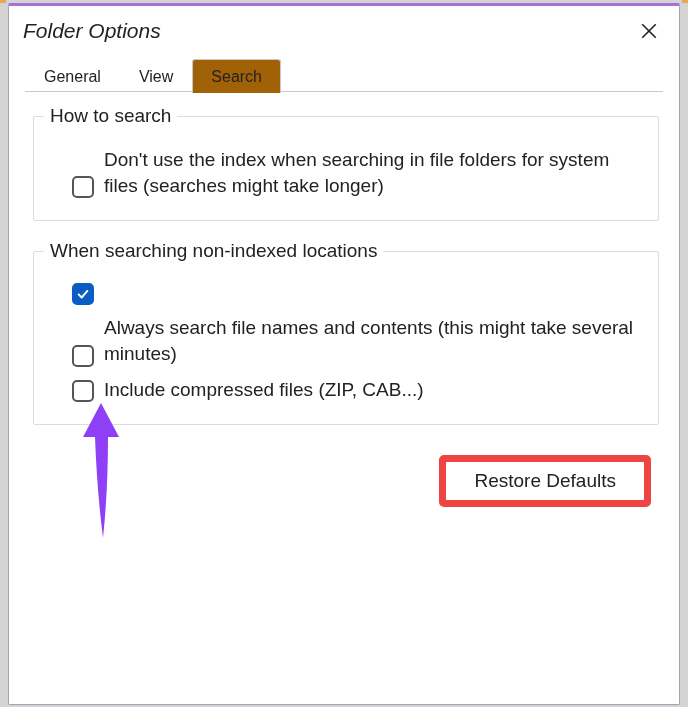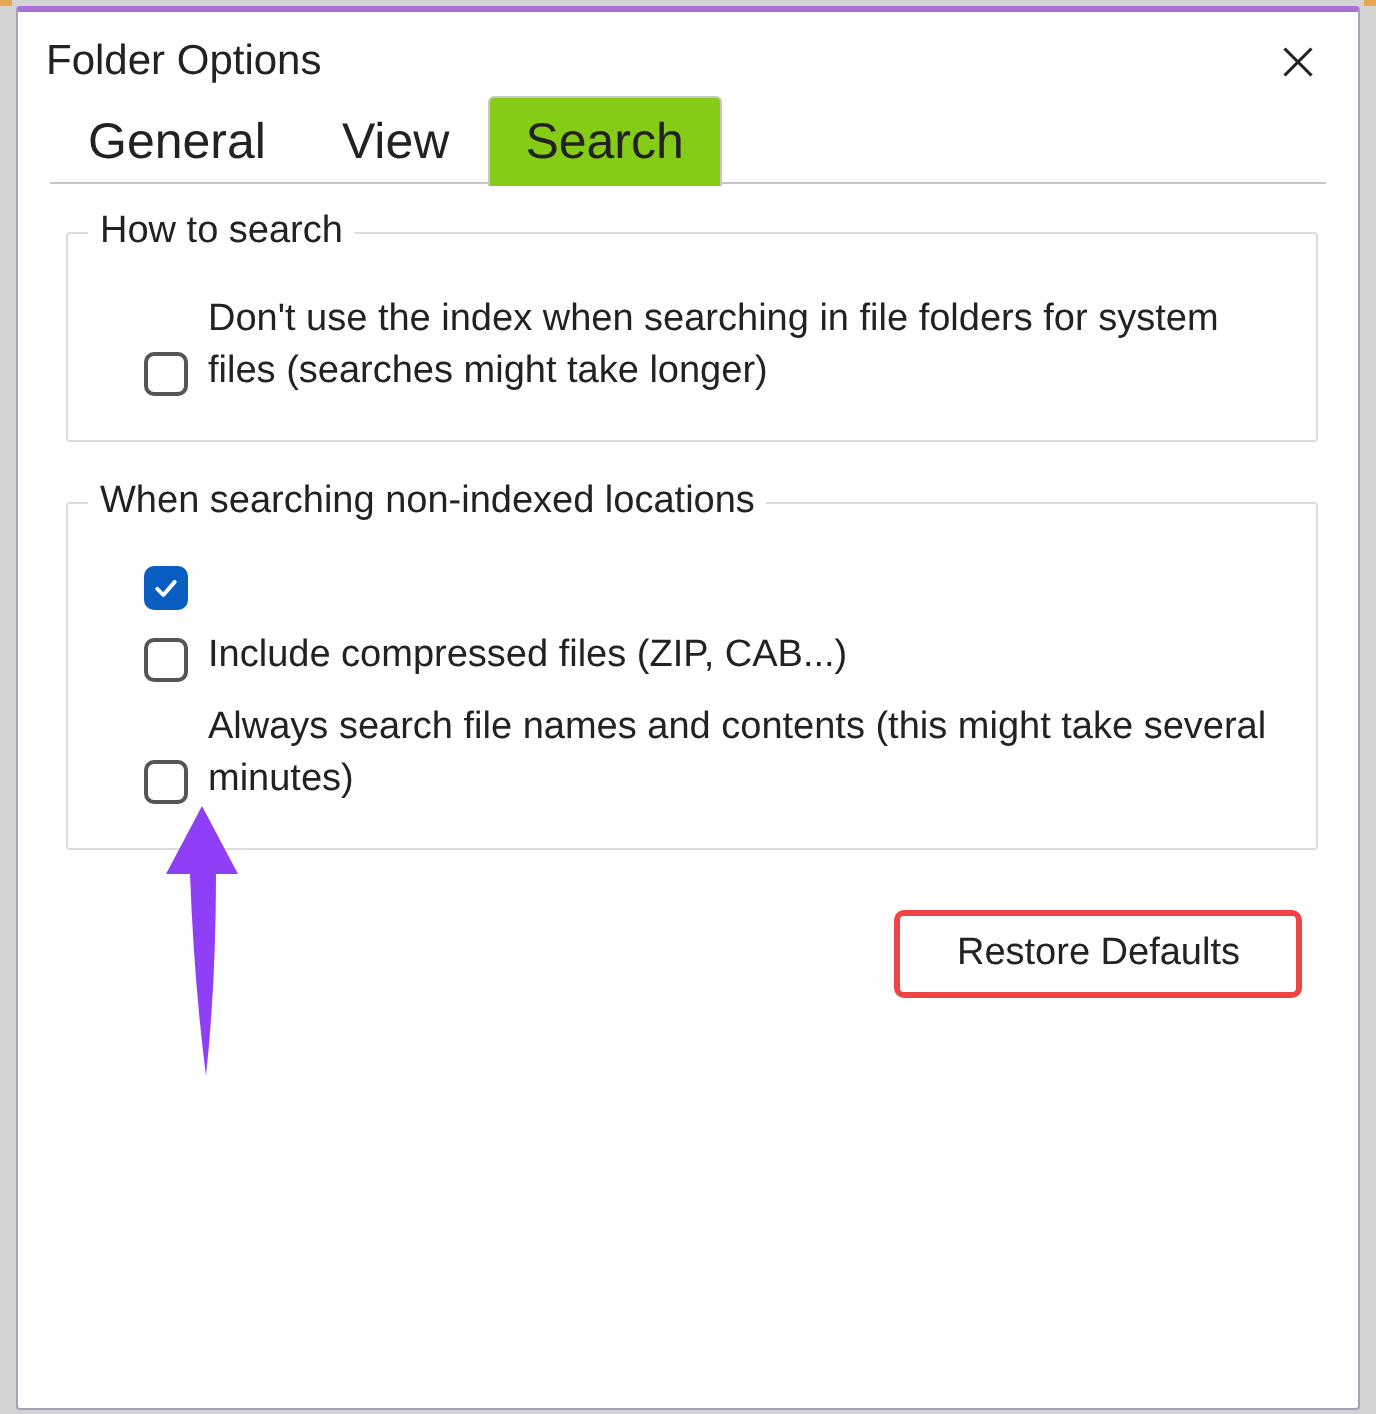--- a/index.html
+++ b/index.html
@@ -36,20 +36,21 @@
     .titlebar {
       display: flex;
       justify-content: space-between;
       align-items: center;
       padding: 8px 14px 4px 14px;
       height: 46px;
     }
     .title {
       font-size: 21px;
       color: #222;
+      font-style: italic;
     }
     .close-btn {
       width: 32px;
       height: 32px;
       display: flex;
       align-items: center;
       justify-content: center;
       cursor: pointer;
       border-radius: 4px;
     }
@@ -57,32 +58,32 @@
 
     .tabs {
       display: flex;
       align-items: flex-end;
       padding: 0 0 0 16px;
       height: 40px;
       position: relative;
     }
     .tab {
       padding: 8px 18px 7px 18px;
-      font-size: 25px;
+      font-size: 16px;
       color: #222;
       cursor: pointer;
       border: 1px solid transparent;
       border-bottom: none;
       position: relative;
       top: 1px;
       text-align: center;
     }
     .tab.active {
       border-color: #c8c8c8;
-      background: #84cc16;
+      background: #a16207;
       border-top-left-radius: 3px;
       border-top-right-radius: 3px;
       z-index: 2;
     }
     .tab-underline {
       position: absolute;
       left: 16px;
       right: 16px;
       bottom: 0;
       height: 1px;
@@ -145,21 +146,21 @@
       max-width: 540px;
     }
 
     .restore-row {
       display: flex;
       justify-content: flex-end;
       padding-right: 8px;
       margin-top: 6px;
     }
     .restore-btn {
-      border: 3px solid #ef4444;
+      border: 7px solid #ef4444;
       background: #fff;
       border-radius: 5px;
       font-size: 19px;
       padding: 8px 28px;
       cursor: pointer;
       color: #222;
     }
 
     
     .arrow-anno {
@@ -216,26 +217,26 @@
       <div class="option-row">
         <div class="checkbox checked">
           <svg viewBox="0 0 16 16">
             <polyline points="3,8.5 6.5,12 13,4.5" fill="none" stroke="#fff" stroke-width="2.2" stroke-linecap="round" stroke-linejoin="round"></polyline>
           </svg>
         </div>
       </div>
 
       <div class="option-row">
         <div class="checkbox"></div>
+        <div class="option-label">Always search file names and contents (this might take several minutes)</div>
+      </div>
+
+      <div class="option-row">
+        <div class="checkbox"></div>
         <div class="option-label">Include compressed files (ZIP, CAB...)</div>
-      </div>
-
-      <div class="option-row">
-        <div class="checkbox"></div>
-        <div class="option-label">Always search file names and contents (this might take several minutes)</div>
       </div>
     </div>
 
     <div class="restore-row">
       <button class="restore-btn">
         <span>Restore Defaults</span>
       </button>
     </div>
 
   </div>

